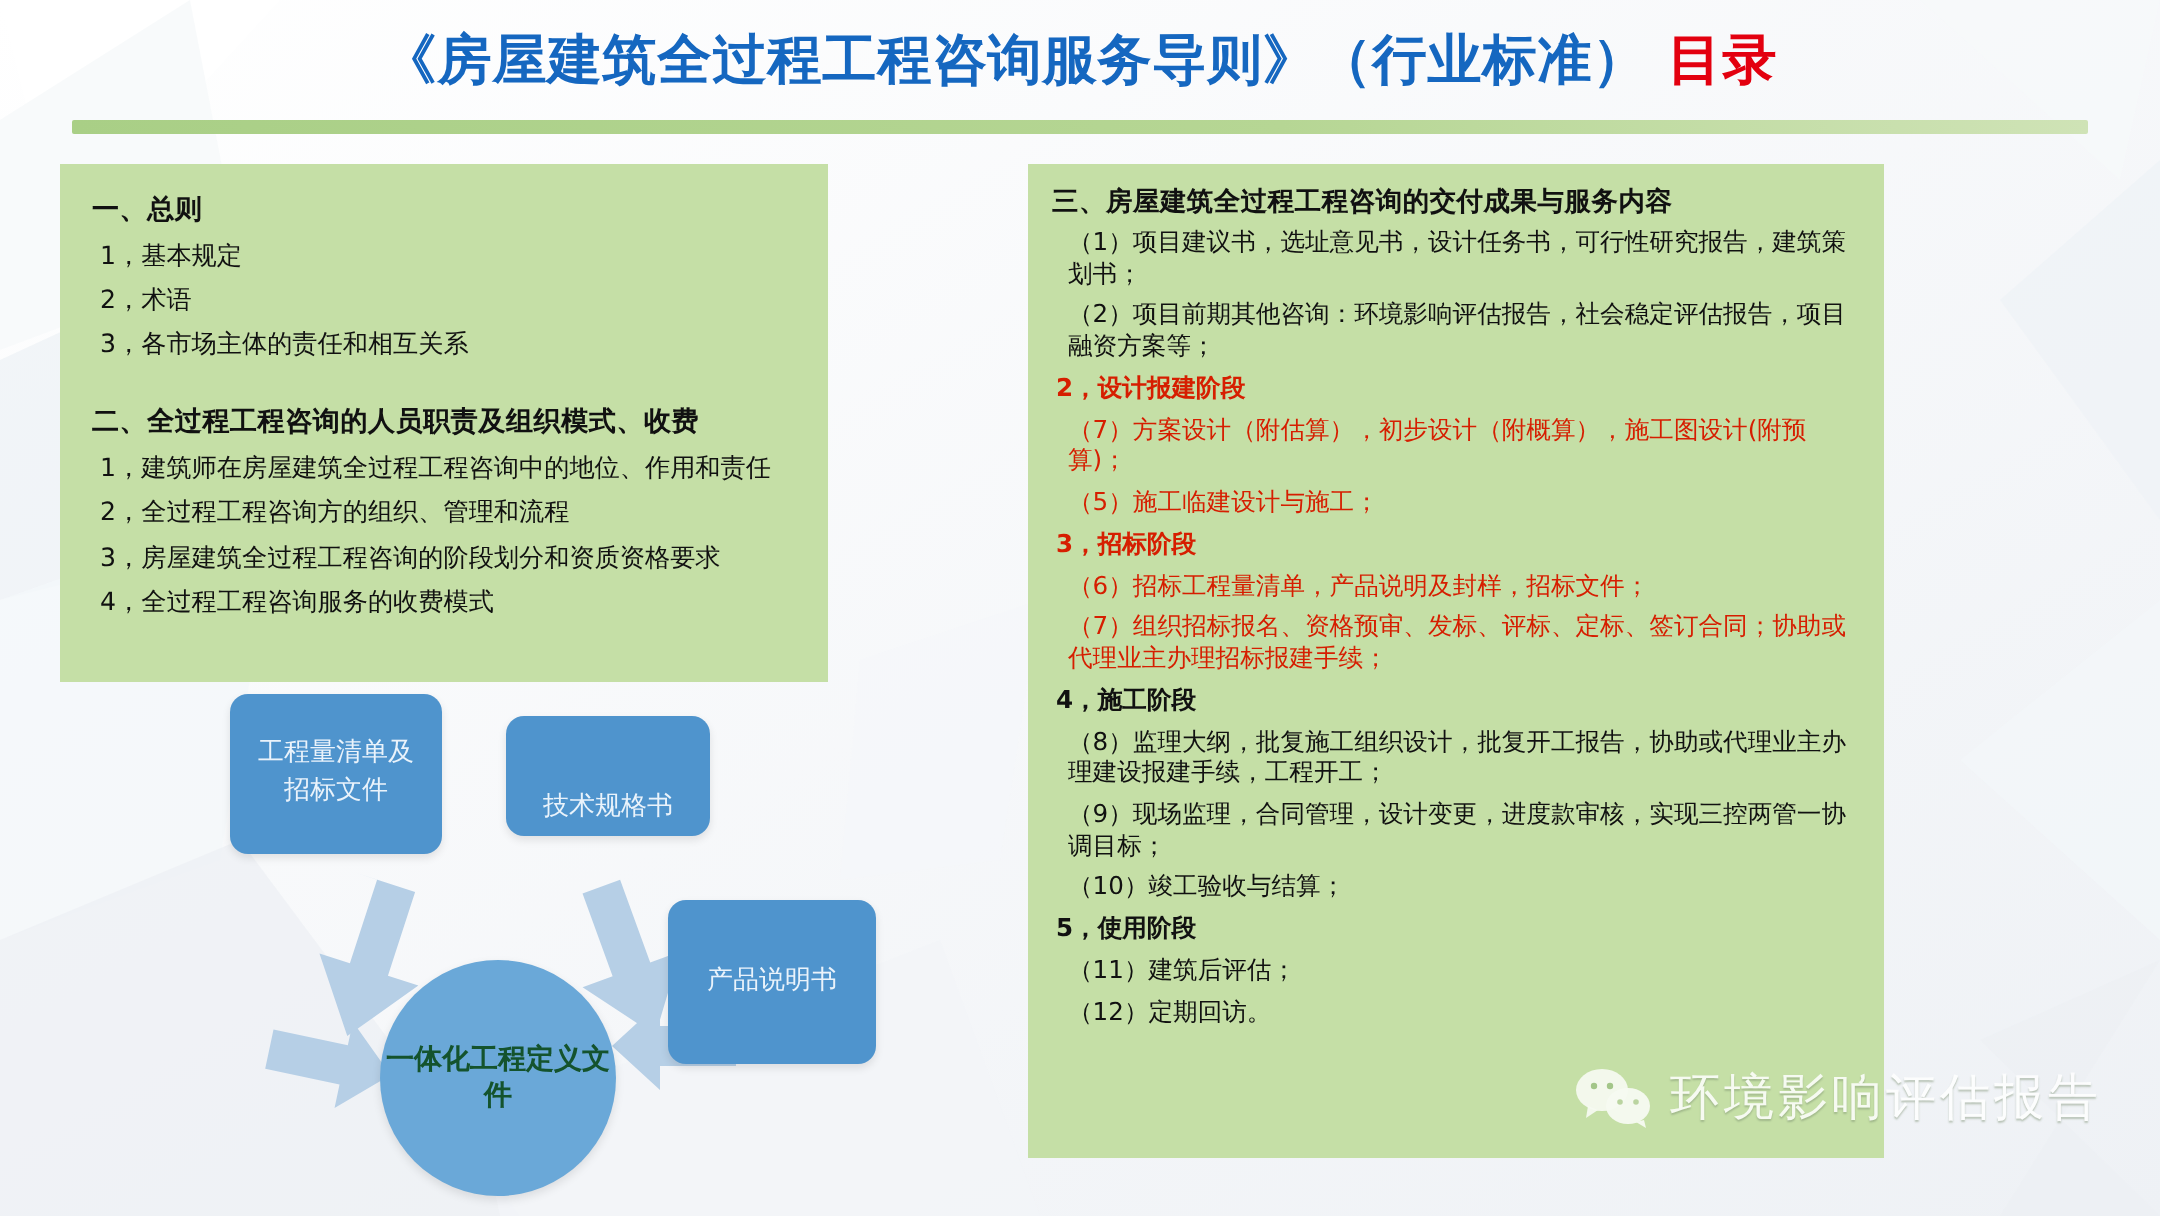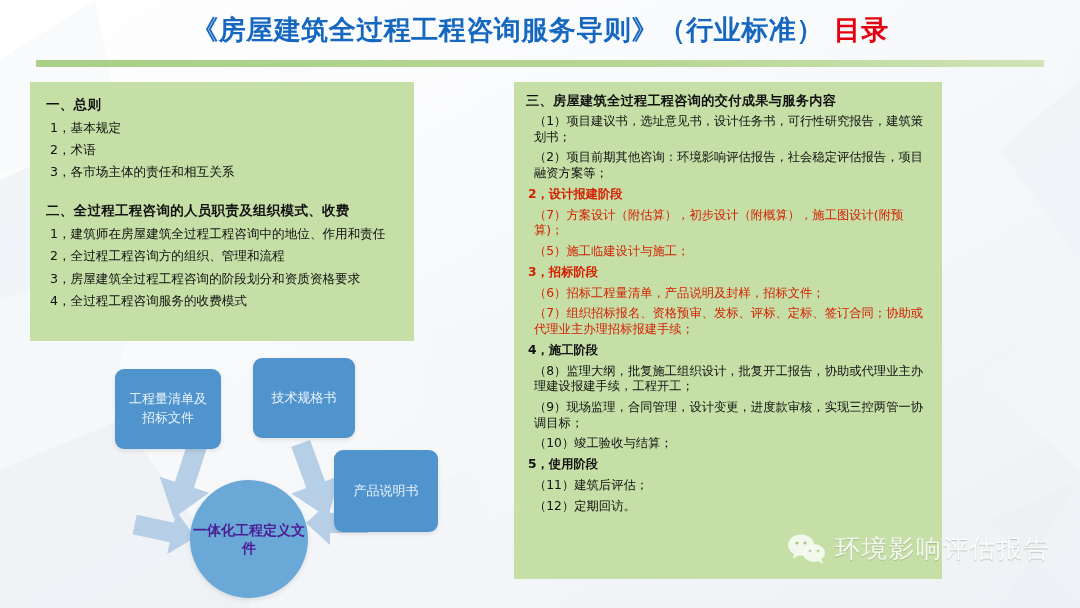--- a/index.html
+++ b/index.html
@@ -58,29 +58,29 @@
 
   
   #diagram{position:absolute;left:20px;top:345px;width:470px;height:263px;}
   .dbox{
     position:absolute;background:#4f94cd;border-radius:9px;
     color:#eaf3fb;display:flex;align-items:center;justify-content:center;
     text-align:center;font-size:13px;line-height:1.45;
     box-shadow:0 2px 4px rgba(0,0,0,.10);
     padding:4px 8px;box-sizing:border-box;
   }
-  #box-boq{left:95px;top:24px;width:106px;height:80px;}
-  #box-spec{left:233px;top:13px;width:102px;height:80px;}
+  #box-boq{left:95px;top:2px;width:106px;height:80px;}
+  #box-spec{left:233px;top:13px;width:102px;height:60px;align-items:flex-end;}
   #box-drawing{left:6px;top:110px;width:106px;height:78px;}
   #box-product{left:314px;top:105px;width:104px;height:82px;}
   .dcircle{
     position:absolute;left:170px;top:135px;width:118px;height:118px;
     border-radius:50%;background:#6aa8d8;
     display:flex;align-items:center;justify-content:center;
-    text-align:center;font-size:14px;font-weight:bold;color:#4c1d95;
+    text-align:center;font-size:14px;font-weight:bold;color:#14532d;
     line-height:1.32;box-shadow:0 2px 5px rgba(0,0,0,.10);
   }
   .arrows{position:absolute;left:0;top:0;width:470px;height:263px;}
 
   
   #watermark{
     position:absolute;left:786px;top:532px;
     display:flex;align-items:center;gap:9px;
     opacity:.85;
   }

